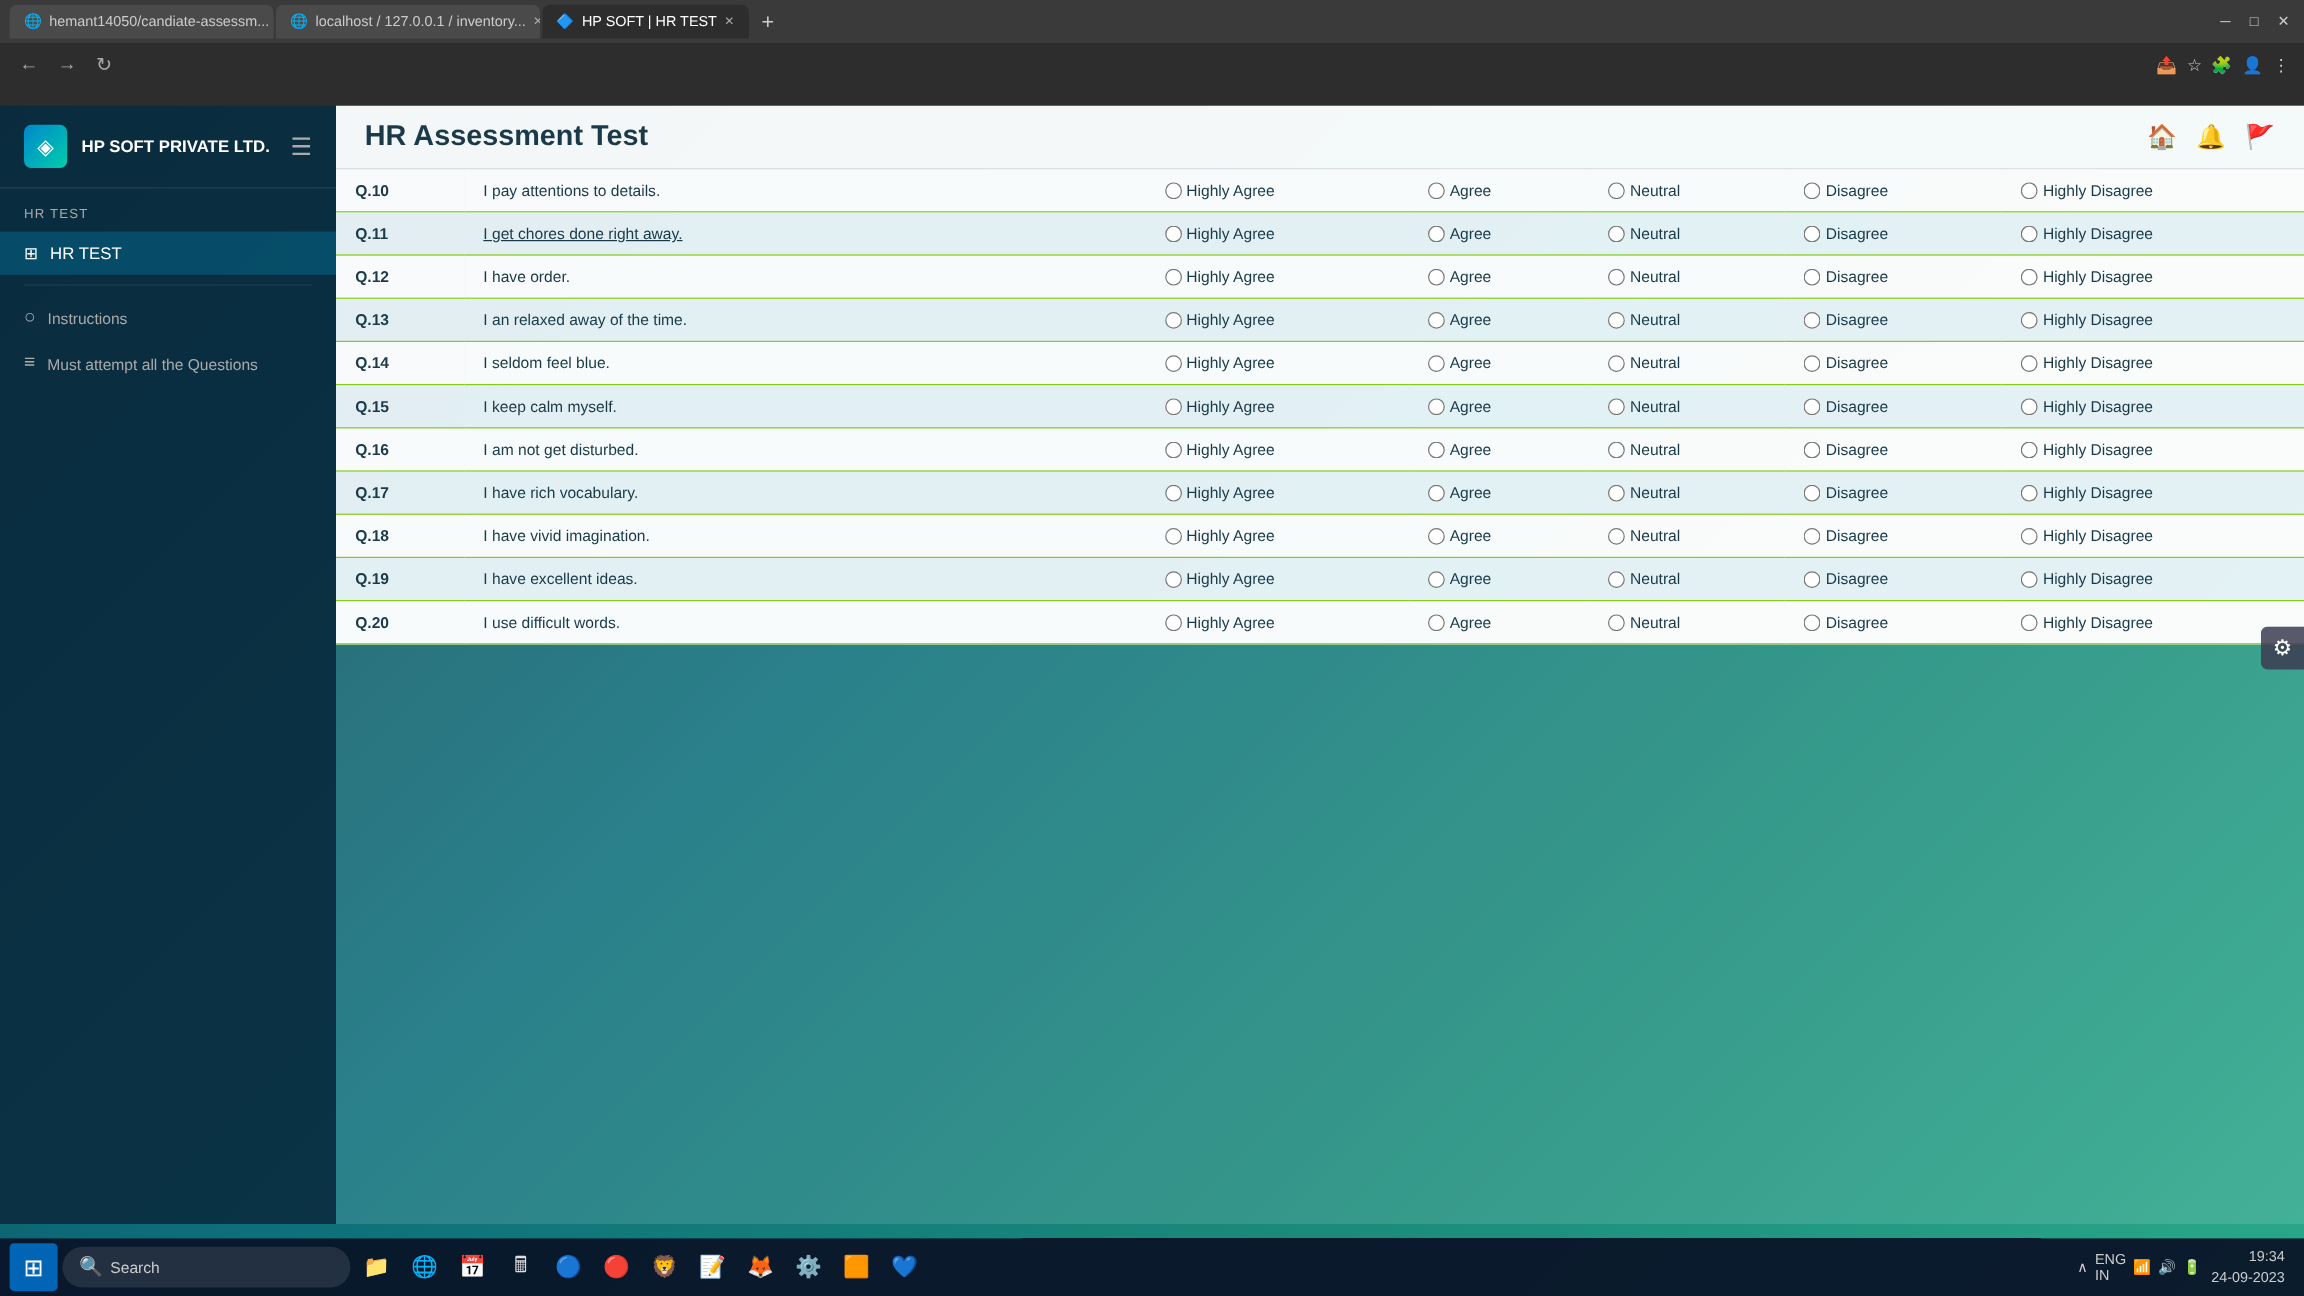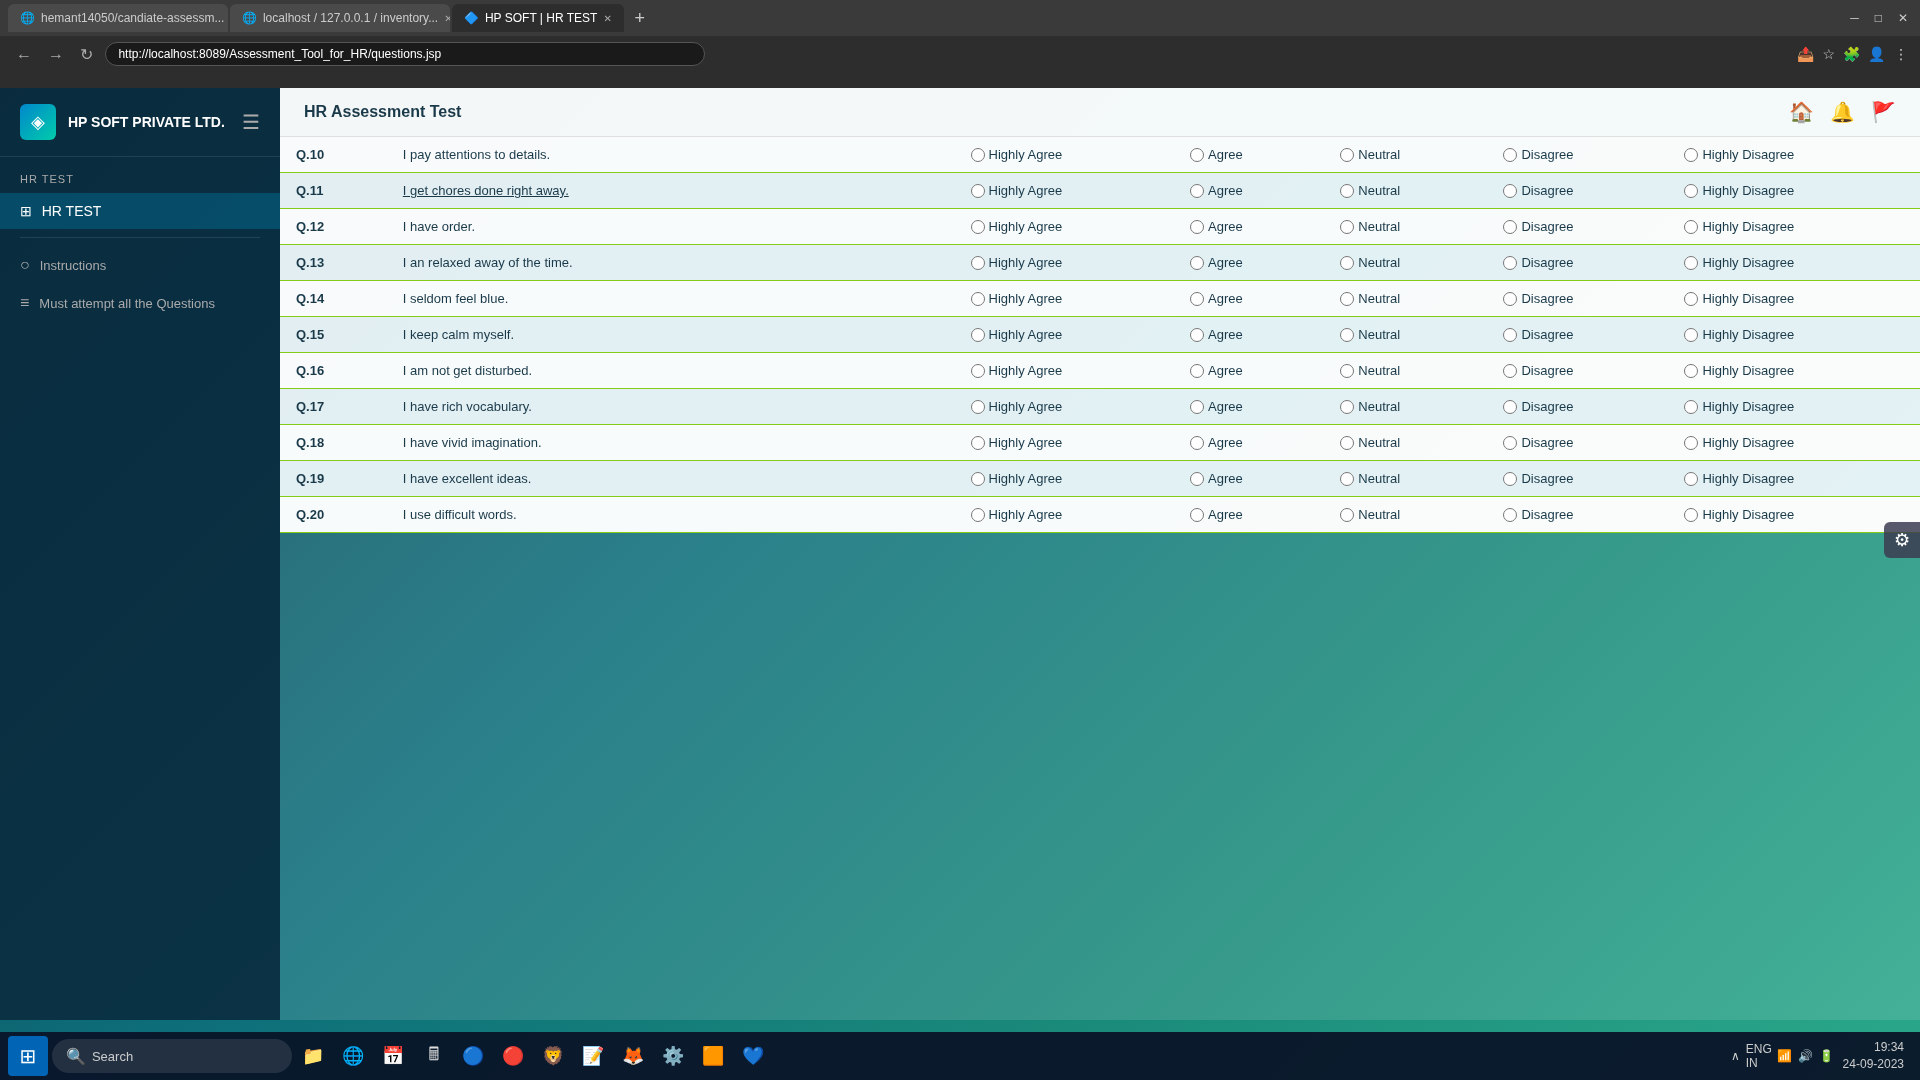--- a/index.html
+++ b/index.html
@@ -194,21 +194,21 @@
     }
     .content-header {
       background: rgba(255,255,255,0.95);
       padding: 12px 24px;
       display: flex;
       align-items: center;
       justify-content: space-between;
       border-bottom: 1px solid #e0e0e0;
     }
     .content-title {
-      font-size: 16px;
+      font-size: 24px;
       font-weight: bold;
       color: #1a3a4a;
     }
     .header-actions {
       display: flex;
       gap: 16px;
       align-items: center;
     }
     .header-icon {
       font-size: 20px;
@@ -405,21 +405,20 @@
     <div class="tab-controls">
       <span style="cursor:pointer;padding:4px;">─</span>
       <span style="cursor:pointer;padding:4px;">□</span>
       <span style="cursor:pointer;padding:4px;">✕</span>
     </div>
   </div>
   <div class="address-bar">
     <span class="nav-btn">←</span>
     <span class="nav-btn">→</span>
     <span class="nav-btn">↻</span>
-    <input class="address-input" value="http://localhost:8089/Assessment_Tool_for_HR/questions.jsp" readonly="" style="">
     <div class="browser-actions">
       <span>📤</span>
       <span>☆</span>
       <span>🧩</span>
       <span>👤</span>
       <span>⋮</span>
     </div>
   </div>
 </div>
 

